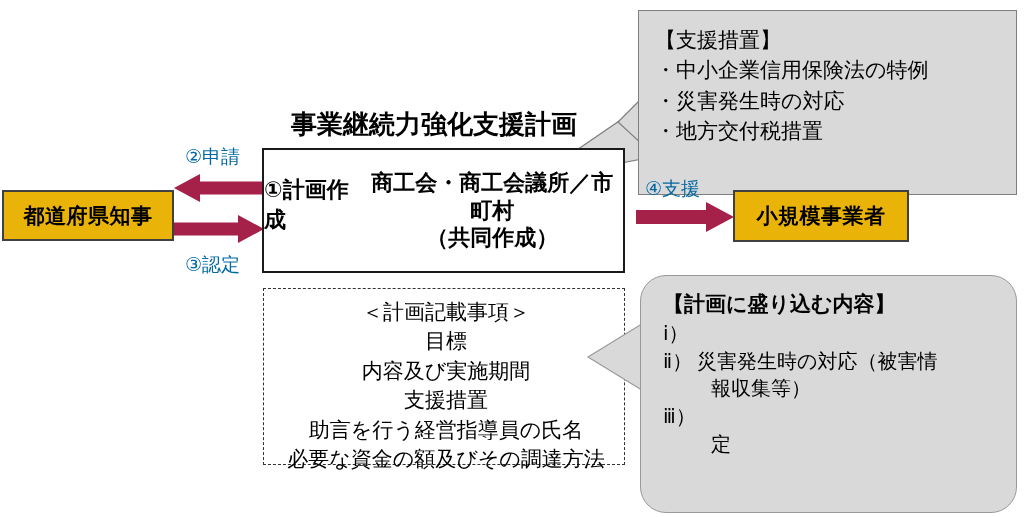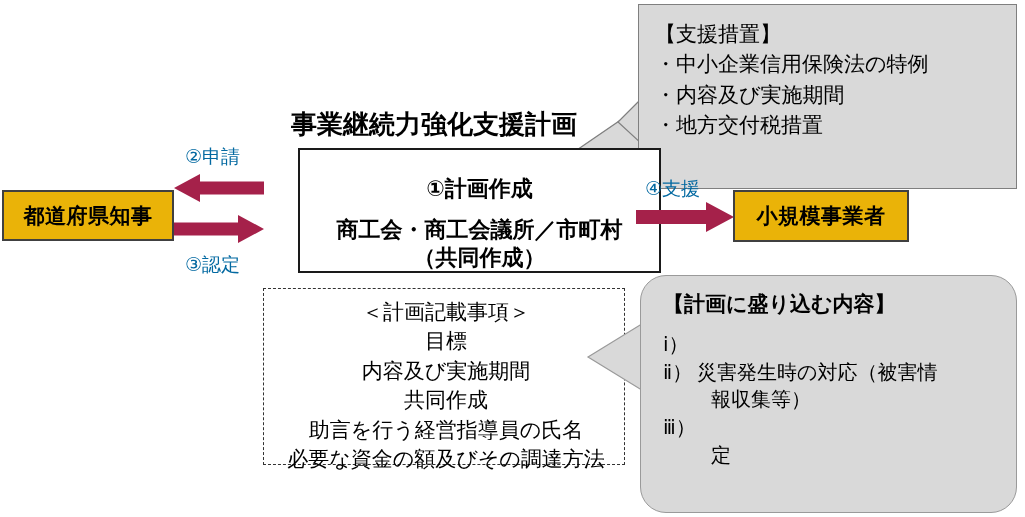--- a/index.html
+++ b/index.html
@@ -33,24 +33,23 @@
     letter-spacing: 0.5px;
     color: #000;
   }
 
   
   .main-box {
     background: #ffffff;
     border: 2px solid #1a1a1a;
     box-sizing: border-box;
     display: flex;
-    flex-direction: column;
+    flex-direction: row;
     align-items: center;
-    justify-content: flex-end;
-    margin-left: 36px;
+    justify-content: space-between;
   }
   .main-line-1 {
     font-weight: bold;
     font-size: 22px;
     margin-bottom: 12px;
   }
   .main-line-2 {
     font-weight: bold;
     font-size: 22px;
     line-height: 1.25;
@@ -97,21 +96,21 @@
     background: #d9d9d9;
     border: 1px solid #9a9a9a;
     border-radius: 26px;
     box-sizing: border-box;
     padding: 14px 14px 12px 22px;
   }
   .callout-round .cr-head {
     font-weight: bold;
     font-size: 21px;
     line-height: 1.3;
-    margin-bottom: 14px;
+    margin-bottom: 3px;
     white-space: nowrap;
   }
   .callout-round .cr-item {
     font-size: 20px;
     line-height: 1.38;
     display: flex;
     align-items: flex-start;
   }
   .callout-round .cr-marker {
     flex: 0 0 auto;
@@ -145,24 +144,24 @@
   <div class="abs diagram-title" style="left:291px; top:107px;">事業継続力強化支援計画</div>
 
   <svg class="abs tail-svg" style="left:525px; top:100px;" width="125" height="85" viewBox="0 0 125 85">
     <polygon points="122,2 122,58 8,80" fill="#d9d9d9" stroke="#7f7f7f" stroke-width="1.2"></polygon>
   </svg>
 
   <svg class="abs tail-svg" style="left:616px; top:92px;" width="30" height="60" viewBox="0 0 30 60">
     <polygon points="28,4 28,54 2,30" fill="#d9d9d9" stroke="#7f7f7f" stroke-width="1.2"></polygon>
   </svg>
 
-  <div class="abs callout-rect" style="left:638px; top:4px; width:379px; height:185px;">
+  <div class="abs callout-rect" style="left:638px; top:10px; width:379px; height:185px;">
     <div class="c-head">【支援措置】</div>
     <div class="c-item">・中小企業信用保険法の特例</div>
-    <div class="c-item">・内容及び実施期間</div>
+    <div class="c-item">・災害発生時の対応</div>
     <div class="c-item">・地方交付税措置</div>
   </div>
 
   <div class="abs entity-box" style="left:2px; top:190px; width:172px; height:51px;">都道府県知事</div>
 
   <div class="abs arrow-label" style="left:185px; top:144px;">②申請</div>
   <svg class="abs arrow-svg" style="left:174px; top:173px;" width="90" height="30" viewBox="0 0 90 30">
     <polygon points="0,15 26,1 26,8.5 90,8.5 90,21.5 26,21.5 26,29" fill="#a5214a"></polygon>
   </svg>
 
@@ -183,21 +182,21 @@
   <svg class="abs arrow-svg" style="left:636px; top:201px;" width="98" height="32" viewBox="0 0 98 32">
     <polygon points="98,16 70,1 70,9 0,9 0,23 70,23 70,31" fill="#a5214a"></polygon>
   </svg>
 
   <div class="abs entity-box" style="left:733px; top:190px; width:176px; height:52px;">小規模事業者</div>
 
   <div class="abs plan-box" style="left:263px; top:288px; width:362px; height:177px;text-align:center;">
     <div class="p-line">＜計画記載事項＞</div>
     <div class="p-line">目標</div>
     <div class="p-line">内容及び実施期間</div>
-    <div class="p-line">共同作成</div>
+    <div class="p-line">支援措置</div>
     <div class="p-line">助言を行う経営指導員の氏名</div>
     <div class="p-line">必要な資金の額及びその調達方法</div>
   </div>
 
   <svg class="abs tail-svg" style="left:588px; top:312px;" width="72" height="90" viewBox="0 0 72 90">
     <polygon points="70,2 70,88 0,45" fill="#d9d9d9" stroke="#9a9a9a" stroke-width="1.2"></polygon>
   </svg>
 
   <div class="abs callout-round" style="left:640px; top:275px; width:377px; height:238px;">
     <div class="cr-head">【計画に盛り込む内容】</div>

